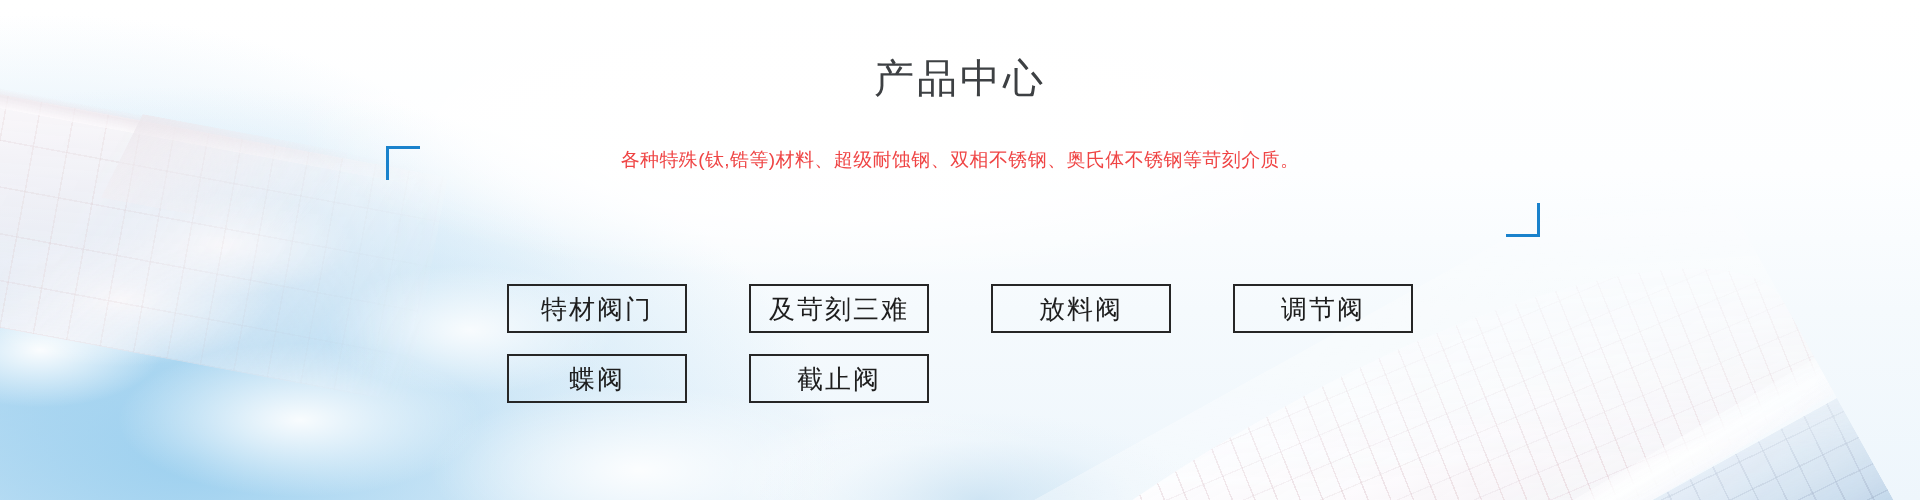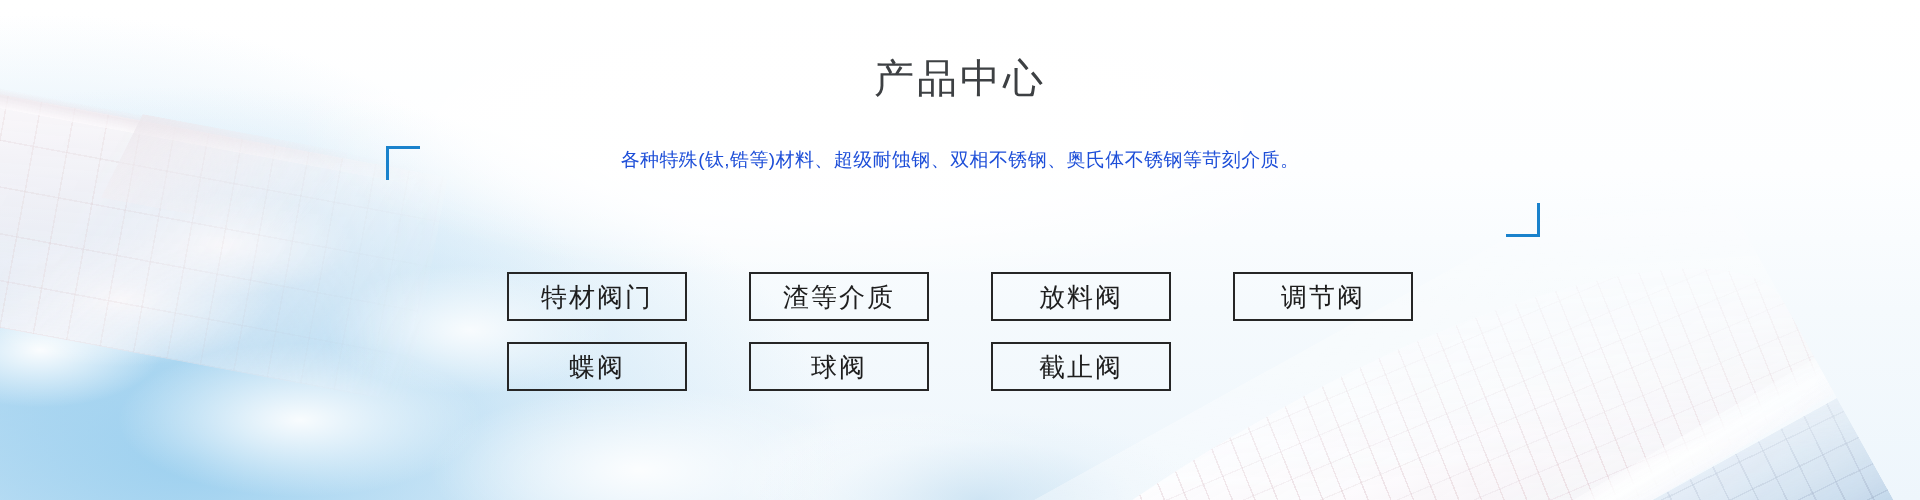--- a/index.html
+++ b/index.html
@@ -139,39 +139,39 @@
     letter-spacing:3px;
     color:#3d4043;
   }
 
   .desc-block{
     position:absolute; top:140px; left:0; width:1920px;
     text-align:center;
   }
   .desc-line{
     font-size:19px; line-height:40px;
-    color:#1d4ed8;
+    color:#ef4444;
     letter-spacing:0.4px;
     white-space:nowrap;
   }
   .desc-line + .desc-line{ margin-top:18px; }
 
   
   .bracket{ position:absolute; }
   .bracket span{ position:absolute; background:#1a82cc; display:block; }
   .bracket-tl{ left:386px; top:146px; width:34px; height:34px; }
   .bracket-tl .h{ left:0; top:0; width:34px; height:3px; }
   .bracket-tl .v{ left:0; top:0; width:3px; height:34px; }
   .bracket-br{ left:1506px; top:203px; width:34px; height:34px; }
   .bracket-br .h{ left:0; top:31px; width:34px; height:3px; }
   .bracket-br .v{ left:31px; top:0; width:3px; height:34px; }
 
   
   .cat-grid{
-    position:absolute; left:50%; top:272px;
+    position:absolute; left:50%; top:284px;
     transform:translateX(-50%);
     display:grid;
     grid-template-columns:repeat(4, 180px);
     grid-auto-rows:49px;
     column-gap:62px;
     row-gap:21px;
   }
   .cat-btn{
     display:flex; align-items:center; justify-content:center;
     border:2px solid #262626;
@@ -222,22 +222,21 @@
       <span class="h"></span>
       <span class="v"></span>
     </div>
     <div class="bracket bracket-br">
       <span class="h"></span>
       <span class="v"></span>
     </div>
 
     <div class="cat-grid">
       <a class="cat-btn" href="#">特材阀门</a>
-      <a class="cat-btn" href="#">渣等介质</a>
+      <a class="cat-btn" href="#">及苛刻三难</a>
       <a class="cat-btn" href="#">放料阀</a>
       <a class="cat-btn" href="#">调节阀</a>
       <a class="cat-btn" href="#">蝶阀</a>
-      <a class="cat-btn" href="#">球阀</a>
       <a class="cat-btn" href="#">截止阀</a>
     </div>
 
   </div>
 </div>
 
 </body></html>

